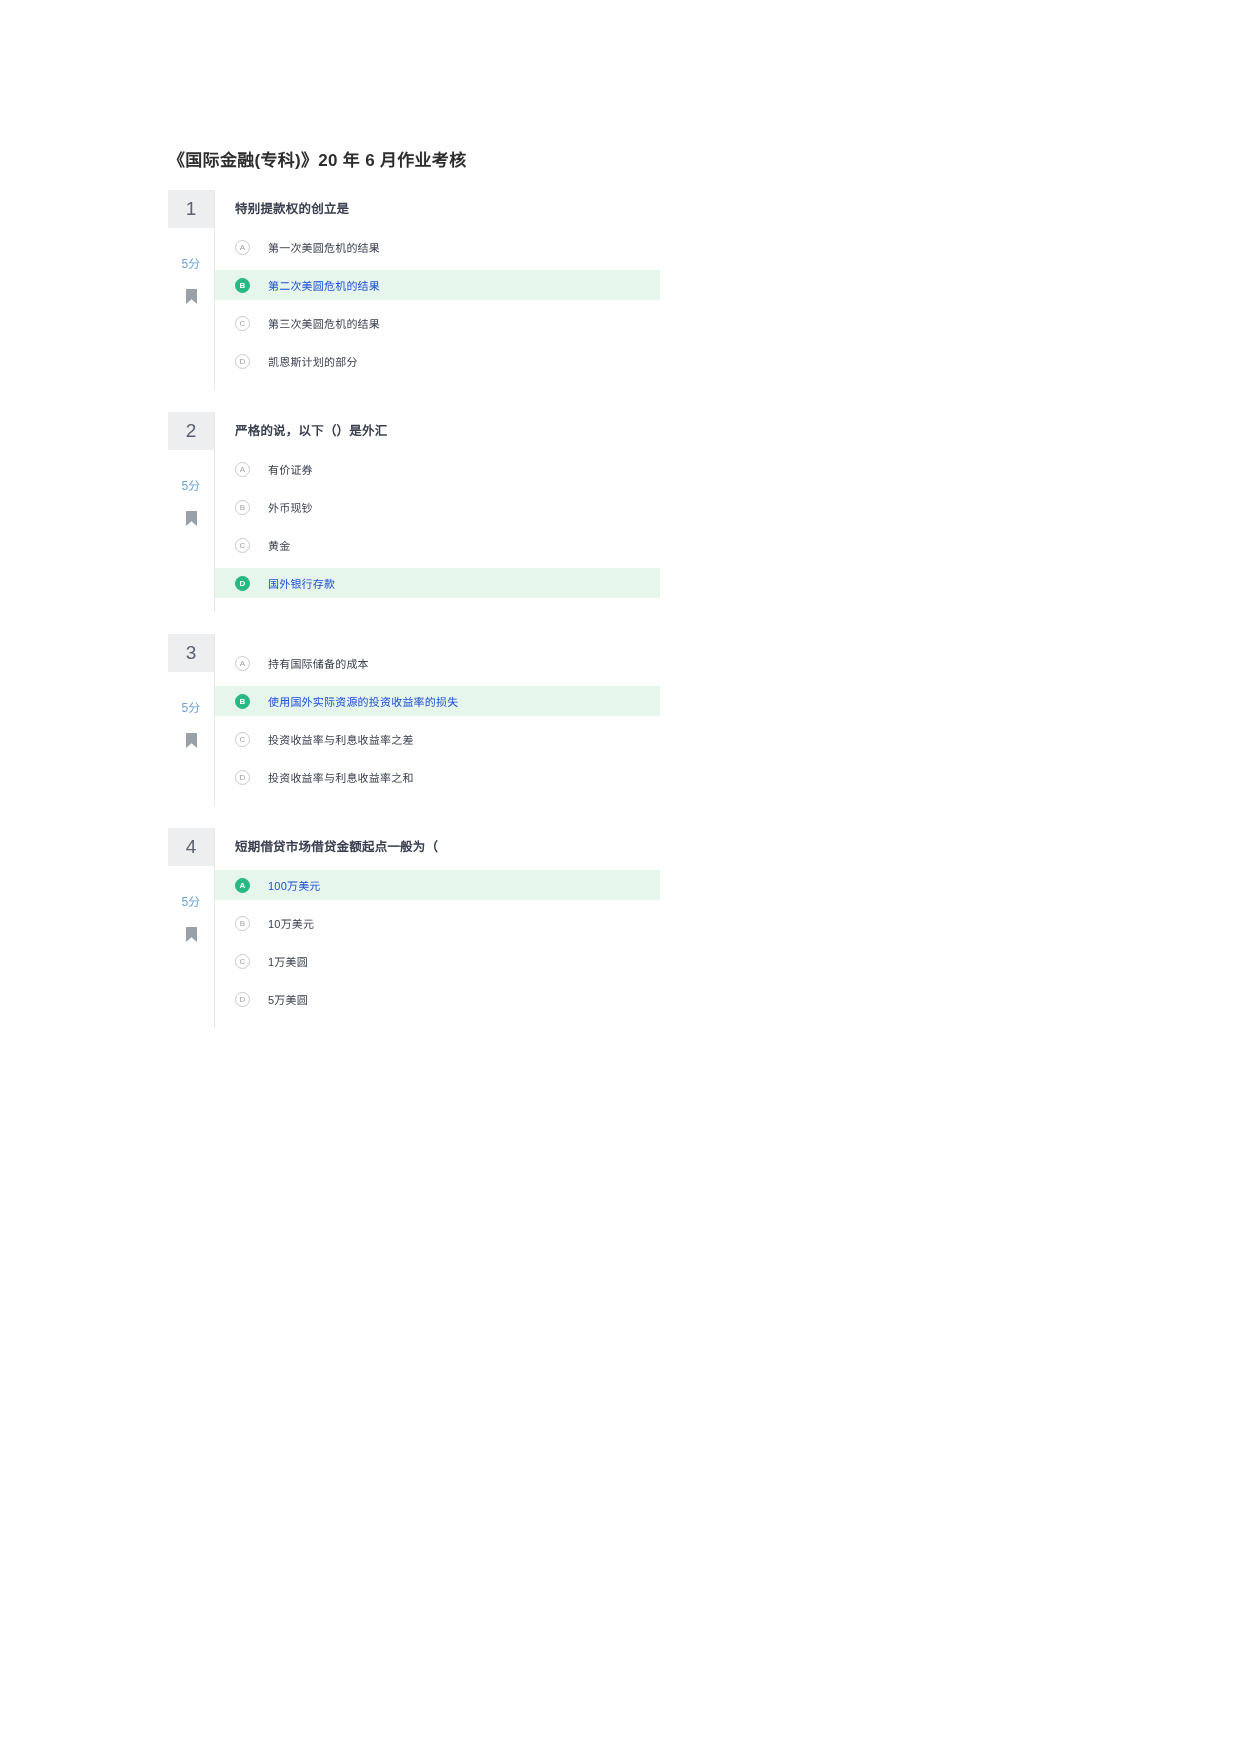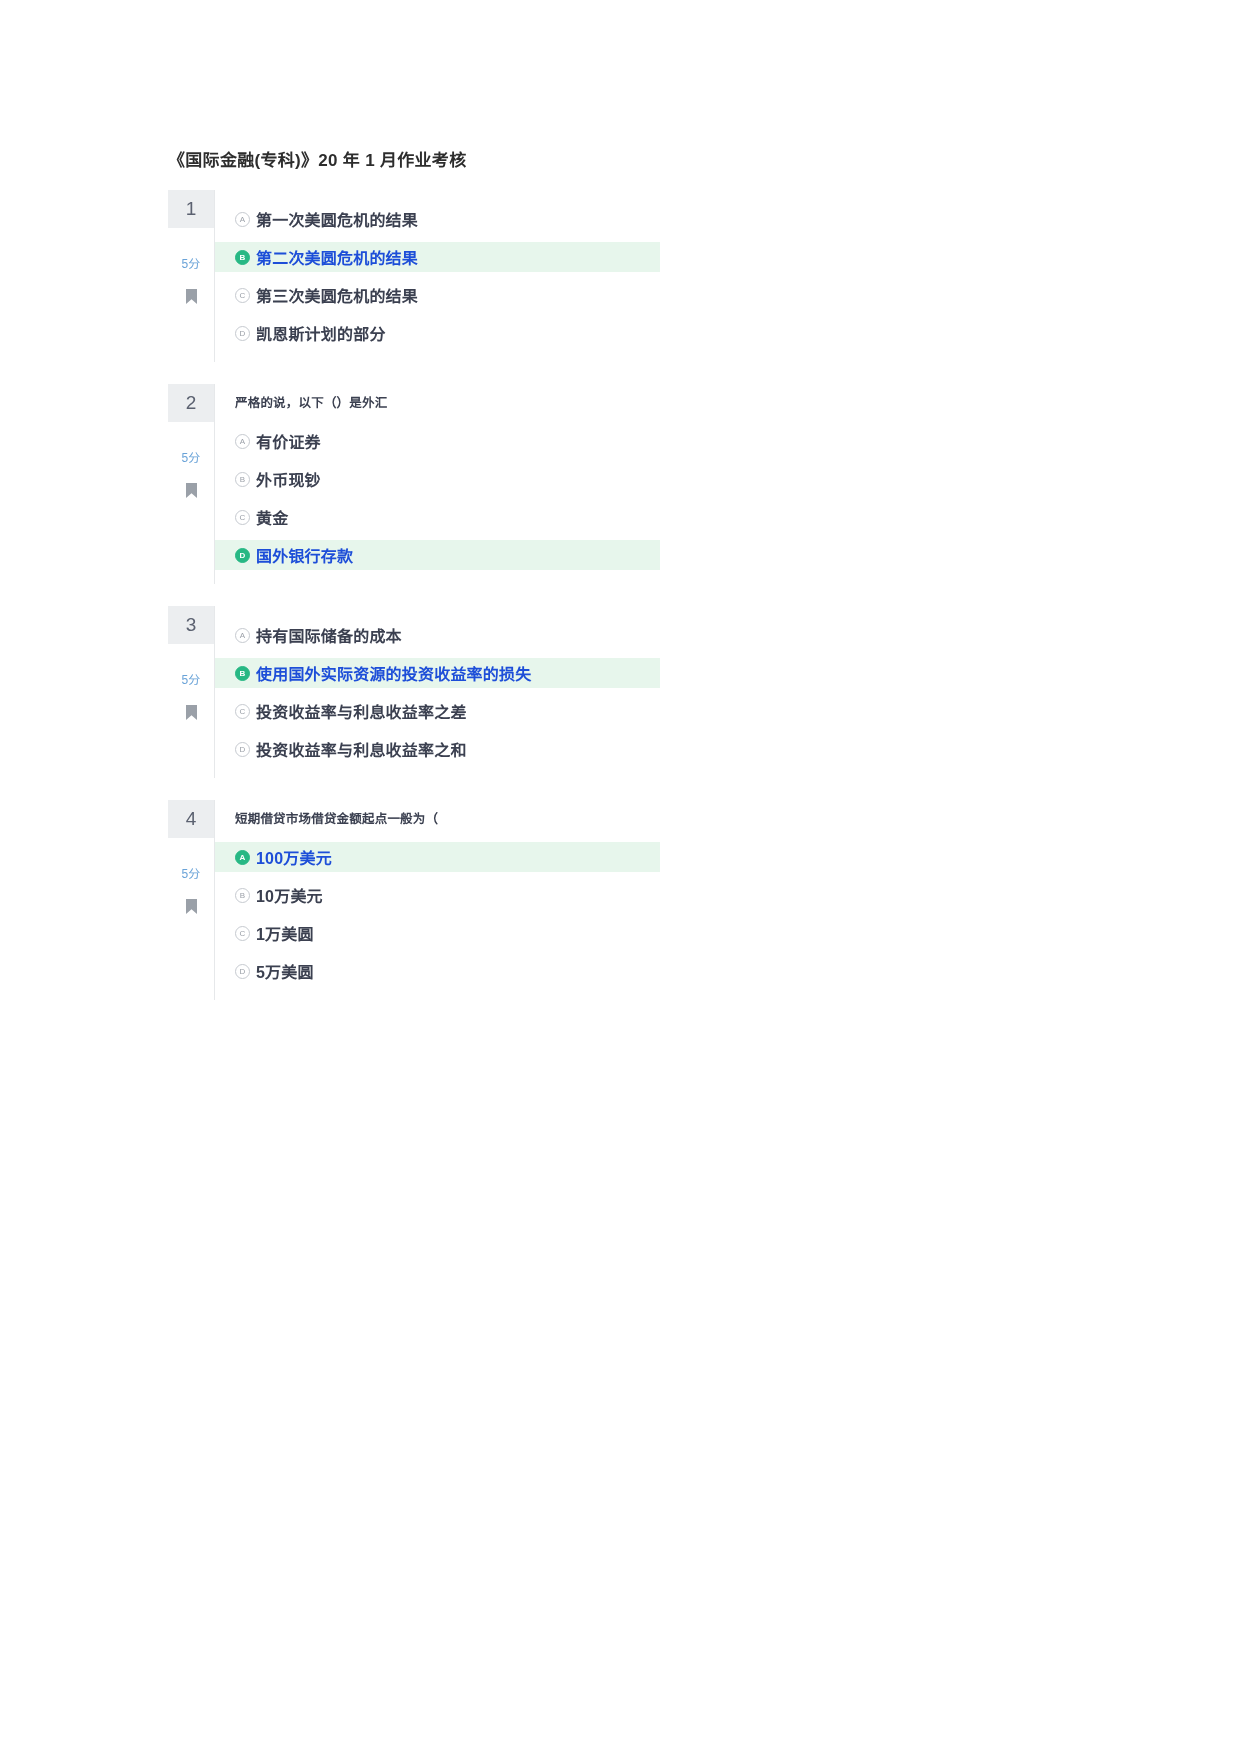--- a/index.html
+++ b/index.html
@@ -148,51 +148,52 @@
     box-sizing: border-box;
     font-family: "Liberation Sans", sans-serif;
   }
   .option.selected .opt-badge {
     background: #27b884;
     border-color: #27b884;
     color: #ffffff;
     font-weight: bold;
   }
   .opt-text {
-    margin-left: 6px;
-    font-size: 16px;
-    font-weight: bold;
+    margin-left: 18px;
+    font-size: 11px;
+    font-weight: normal;
     color: #3b4050;
     letter-spacing: 0.2px;
     white-space: nowrap;
   }
   .option.selected .opt-text {
     color: #1d4ed8;
   }
 </style>
 </head>
 <body>
 
 <div class="page">
 
-  <h1 class="doc-title">《国际金融(专科)》20 年 1 月作业考核</h1>
+  <h1 class="doc-title">《国际金融(专科)》20 年 6 月作业考核</h1>
 
   <div class="exam-card">
 
 
     <div id="questions-container">
         <div class="question">
           <div class="q-gutter">
             <div class="q-number">1</div>
             <div class="q-score">5分</div>
             <span class="q-flag"><svg viewBox="0 0 11 15" width="11" height="15" aria-hidden="true">
                 <path d="M0 0 H11 V15 L5.5 10.2 L0 15 Z" fill="#9aa0a8"></path>
               </svg></span>
           </div>
           <div class="q-body">
+            <div class="q-stem">特别提款权的创立是</div>
             <div class="options">
               <div class="option">
                 <span class="opt-badge">A</span>
                 <span class="opt-text">第一次美圆危机的结果</span>
               </div>
               <div class="option selected">
                 <span class="opt-badge">B</span>
                 <span class="opt-text">第二次美圆危机的结果</span>
               </div>
               <div class="option">

